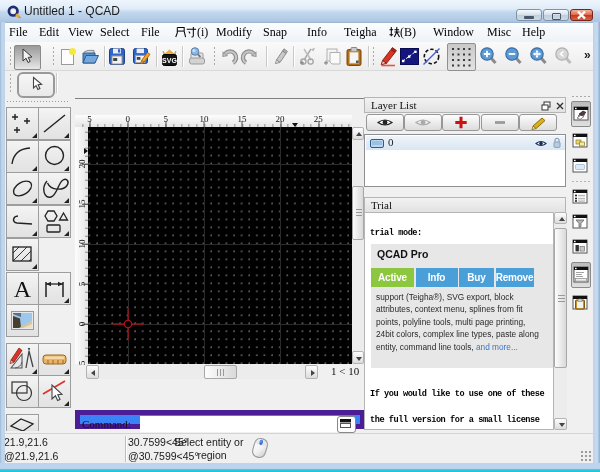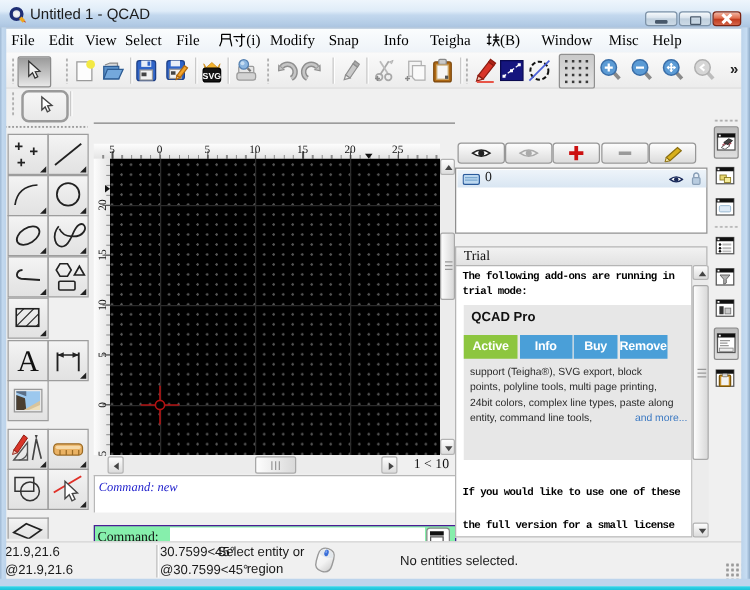--- a/index.html
+++ b/index.html
@@ -78,39 +78,39 @@
   .sb{background:#ececec;}
   .sb-btn{position:absolute;background:linear-gradient(#fdfdfd,#dcdcdc);border:1px solid #b3b3b3;border-radius:2px;box-sizing:border-box;}
   .sb-thumb{position:absolute;background:linear-gradient(90deg,#fdfdfd,#d9d9d9);border:1px solid #a8a8a8;border-radius:2px;box-sizing:border-box;}
   .arr{position:absolute;width:0;height:0;}
   #vsb{left:277px;top:32px;width:12px;height:237px;}
   #hsb{left:11px;top:270px;width:232px;height:14px;}
   #zoomlbl{left:256px;top:270px;font-size:11px;color:#111;text-align:center;}
   
   #cmdhist{left:0;top:285px;width:290px;height:30px;background:#fff;border:1px solid #b8b8b8;border-bottom:none;box-sizing:border-box;}
   #cmdhist .txt{position:absolute;left:3px;top:4px;font-size:10px;font-style:italic;color:#2222cc;}
-  #cmdrow{left:0;top:325px;width:290px;height:19px;background:#86efac;border:1px solid #4c1d95;box-sizing:border-box;}
+  #cmdrow{left:0;top:315px;width:290px;height:19px;background:#3b82f6;border:5px solid #4c1d95;box-sizing:border-box;}
   #cmdrow .lbl{position:absolute;left:2px;top:3px;font-size:11px;color:#111;}
   #cmdbtn{position:absolute;right:4px;top:1px;width:17px;height:15px;border:1px solid #888;border-radius:3px;background:#fdfdfd;}
   
   #dock{left:364px;top:95px;width:203px;height:335px;background:#f0f0f0;}
   .ptitle{position:absolute;left:0;width:202px;height:16px;background:linear-gradient(#f2f2f2,#e2e2e2);border:1px solid #b5b5b5;box-sizing:border-box;}
   .ptitle .t{position:absolute;left:6px;top:1px;font-size:11px;color:#111;}
   #lay-tools{position:absolute;left:0;top:19px;width:204px;height:18px;}
   .lay-btn{position:absolute;top:0;width:38px;height:17px;border:1px solid #979797;border-radius:3px;background:linear-gradient(#fdfdfd,#dcdcdc);box-sizing:border-box;}
   #lay-list{position:absolute;left:0px;top:39px;width:202px;height:53px;background:#fff;border:1px solid #8f8f8f;box-sizing:border-box;}
   #lay-row{position:absolute;left:1px;top:1px;width:199px;height:14px;background:linear-gradient(#eef4fa,#d9e6f2);}
   #lay-row .nm{position:absolute;left:22px;top:0px;font-size:11px;color:#222;}
   #trial-body{position:absolute;left:0;top:117px;width:190px;height:218px;background:#fff;border:1px solid #b5b5b5;box-sizing:border-box;overflow:hidden;}
   .mono{font-family:"Liberation Mono",monospace;font-size:8.6px;letter-spacing:-0.45px;color:#000;line-height:12.7px;white-space:pre;font-weight:bold;}
   #card{position:absolute;left:6px;top:31px;width:182px;height:124px;background:#e7e7e7;}
   #card .h{position:absolute;left:6px;top:4px;font-family:"Liberation Sans",sans-serif;font-size:10.5px;font-weight:bold;color:#111;}
   .cardbtn{position:absolute;top:24px;height:19px;color:#fff;font-family:"Liberation Sans",sans-serif;font-size:10px;font-weight:bold;line-height:19px;text-align:center;letter-spacing:-0.2px;}
   #card .desc{position:absolute;left:5px;top:47px;width:176px;font-family:"Liberation Sans",sans-serif;font-size:8.3px;color:#2a2a2a;line-height:12.45px;white-space:pre;}
-  #card .desc .lnk{color:#3a78c2;margin-left:32px;}
+  #card .desc .lnk{color:#3a78c2;}
   #trial-sb{position:absolute;left:190px;top:117px;width:13px;height:218px;background:#ececec;}
   
   #rtools{left:569px;top:95px;width:24px;height:335px;background:#f0f0f0;}
   .rbtn{position:absolute;left:2px;width:20px;height:21px;border-radius:2px;}
   .rbtn.pressed{border:1px solid #8a8a8a;background:linear-gradient(#bdbdbd,#dfdfdf);box-sizing:border-box;}
   
   #statusbar{left:0;top:433px;width:600px;height:30px;background:#f0f0f0;border-top:1px solid #d4d4d4;}
   #statusbar .sep{position:absolute;top:2px;width:1px;height:26px;background:#bdbdbd;box-shadow:1px 0 0 #fff;}
   .st{position:absolute;font-family:"Liberation Sans",sans-serif;font-size:10.5px;color:#1a1a1a;}
   #grip{position:absolute;left:580px;top:16px;width:13px;height:13px;
@@ -544,37 +544,44 @@
       </div>
       <div class="sb-thumb" style="left:118px;top:0;width:33px;height:14px">
         <div style="position:absolute;left:12px;top:3px;width:1px;height:7px;background:#999;box-shadow:3px 0 0 #999,6px 0 0 #999"></div>
       </div>
       <div class="sb-btn" style="left:219px;top:0;width:13px;height:14px">
         <div class="arr" style="left:5px;top:4px;border-top:3px solid transparent;border-bottom:3px solid transparent;border-left:4px solid #444"></div>
       </div>
     </div>
     <div id="zoomlbl" class="abs">1 &lt; 10</div>
 
-    <div id="cmdhist" class="abs">
-      <div class="txt">Command: new</div>
-    </div>
     <div id="cmdrow" class="abs">
       <span class="lbl">Command:</span>
       <input style="position: absolute; left: 60px; top: 1px; width: 200px; height: 14px; border: none; outline: none; font-size: 11px;" value="">
       <div id="cmdbtn">
         <svg width="15" height="13" viewBox="0 0 15 13">
           <rect x="2" y="2" width="11" height="3.4" fill="#111"></rect>
           <rect x="2.5" y="6.5" width="10" height="4" fill="#fff" stroke="#555"></rect>
         </svg>
       </div>
     </div>
   </div>
 
   <div id="dock" class="abs">
 
+    <div class="ptitle" style="top:2px">
+      <span class="t">Layer List</span>
+      <svg class="abs" style="left:176px;top:3px" width="10" height="10" viewBox="0 0 10 10">
+        <rect x="3" y="1" width="6" height="5" fill="#fff" stroke="#333"></rect>
+        <rect x="1" y="4" width="6" height="5" fill="#fff" stroke="#333"></rect>
+      </svg>
+      <svg class="abs" style="left:190px;top:3px" width="10" height="10" viewBox="0 0 10 10">
+        <path d="M2,2 L8,8 M8,2 L2,8" stroke="#333" stroke-width="1.4"></path>
+      </svg>
+    </div>
     <div id="lay-tools">
       <div class="lay-btn" style="left:2px">
         <svg width="36" height="15" viewBox="0 0 36 15">
           <path d="M11,7.5 Q18,2.5 25,7.5 Q18,12.5 11,7.5 Z" fill="#fff" stroke="#222" stroke-width="1.2"></path>
           <circle cx="18" cy="7.5" r="2.4" fill="#222"></circle>
         </svg>
       </div>
       <div class="lay-btn" style="left:40px">
         <svg width="36" height="15" viewBox="0 0 36 15">
           <path d="M11,7.5 Q18,2.5 25,7.5 Q18,12.5 11,7.5 Z" fill="#eee" stroke="#aaa" stroke-width="1.2"></path>
@@ -613,29 +620,28 @@
           <path d="M3,5 V3.4 a2,2 0 0 1 4,0 V5" fill="none" stroke="#8aa0b8" stroke-width="1.2"></path>
           <rect x="2" y="5" width="6" height="5.4" rx="1" fill="#b8cce0" stroke="#8aa0b8"></rect>
         </svg>
       </div>
     </div>
 
     <div class="ptitle" style="top:102px">
       <span class="t">Trial</span>
     </div>
     <div id="trial-body">
-      <div class="mono" style="position:absolute;left:5px;top:2px">The following add-ons are running in</div>
       <div class="mono" style="position:absolute;left:5px;top:14px">trial mode:</div>
       <div id="card">
         <div class="h">QCAD Pro</div>
         <div class="cardbtn" style="left:0;width:43px;background:#8dc63f">Active</div>
         <div class="cardbtn" style="left:44.5px;width:42px;background:#4a9fd8">Info</div>
         <div class="cardbtn" style="left:88px;width:35px;background:#4a9fd8">Buy</div>
         <div class="cardbtn" style="left:124.5px;width:38px;background:#4a9fd8">Remove</div>
-        <div class="desc"><div>support (Teigha®), SVG export, block</div><div>points, polyline tools, multi page printing,</div><div>24bit colors, complex line types, paste along</div><div><span>entity, command line tools, </span><span class="lnk">and more...</span></div></div>
+        <div class="desc"><div>support (Teigha®), SVG export, block</div><div>attributes, context menu, splines from fit</div><div>points, polyline tools, multi page printing,</div><div>24bit colors, complex line types, paste along</div><div><span>entity, command line tools, </span><span class="lnk">and more...</span></div></div>
       </div>
       <div class="mono" style="position:absolute;left:5px;top:175px">If you would like to use one of these</div>
       <div class="mono" style="position:absolute;left:5px;top:201px">the full version for a small license</div>
     </div>
     <div id="trial-sb">
       <div class="sb-btn" style="left:0;top:0;width:13px;height:12px">
         <div class="arr" style="left:3.5px;top:4px;border-left:3px solid transparent;border-right:3px solid transparent;border-bottom:4px solid #444"></div>
       </div>
       <div class="sb-thumb" style="left:0;top:16px;width:13px;height:140px">
         <div style="position:absolute;left:3px;top:66px;width:7px;height:1px;background:#999;box-shadow:0 3px 0 #999,0 6px 0 #999"></div>
@@ -742,21 +748,20 @@
             <stop offset="1" stop-color="#c9c9c9"></stop>
         </linearGradient>
       </defs>
       <g transform="rotate(16 13 13)">
         <path d="M6.5,10.5 Q6.5,3.5 13,3.5 Q19.5,3.5 19.5,10.5 L19.5,15.5 Q19.5,22.5 13,22.5 Q6.5,22.5 6.5,15.5 Z" fill="url(#mbod)" stroke="#9a9a9a" stroke-width="1.1"></path>
         <path d="M7.5,9.5 Q7.5,4.5 13,4.5 Q18.5,4.5 18.5,9.5 Q13,12 7.5,9.5 Z" fill="#dfe5ea" opacity="0.85"></path>
         <ellipse cx="12.6" cy="7.2" rx="1.7" ry="2.7" fill="#3a6ed8"></ellipse>
         <ellipse cx="12.2" cy="6.4" rx="0.7" ry="1.2" fill="#7aa2ee"></ellipse>
       </g>
     </svg>
-    <div class="st" style="left:320px;top:9px">No entities selected.</div>
     <div id="grip"></div>
   </div>
 
   <div id="border-l" class="abs"></div>
   <div id="border-r" class="abs"></div>
   <div id="border-b" class="abs"></div>
   <div id="strip-cyan" class="abs"></div>
 </div>
 
 </body></html>

